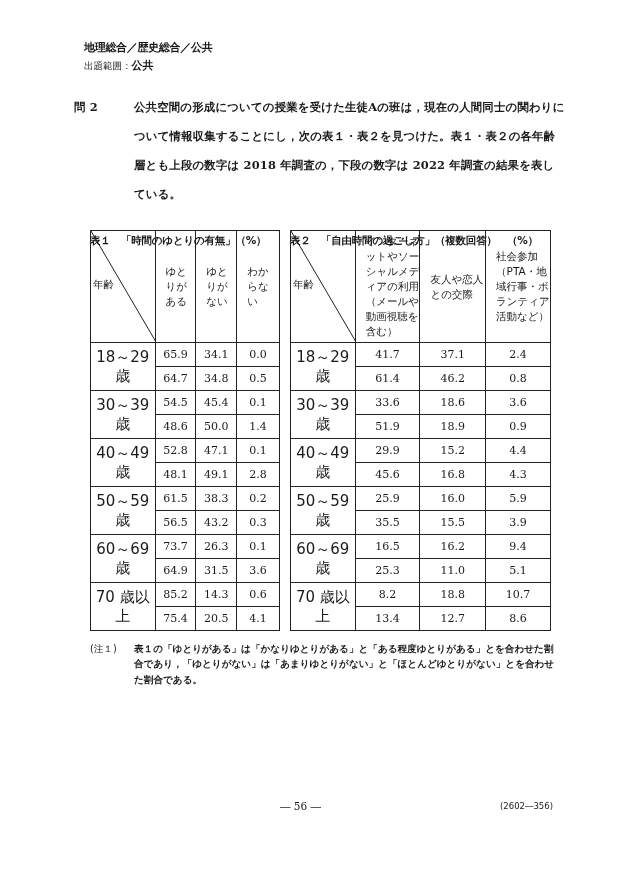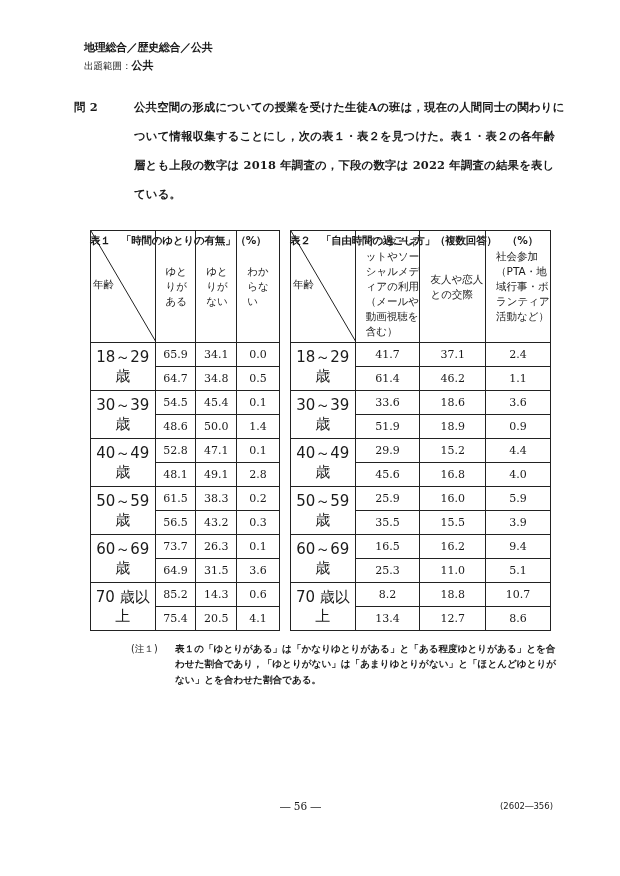--- a/index.html
+++ b/index.html
@@ -20,21 +20,21 @@
   th { vertical-align:middle; font-family:"DejaVu Sans", sans-serif; font-size:10.5px; line-height:15px; text-align:left; padding-left:10px; }
   td.val { height:23px; font-family:"DejaVu Serif", serif; font-size:11px; }
   td.age { font-family:"DejaVu Sans", sans-serif; font-size:15px; }
   .t1 { left:90px; top:230px; width:190px; }
   .t2 { left:290px; top:230px; width:261px; }
   .diag { position:relative; height:111px; }
   .diag svg { position:absolute; left:0; top:0; }
   .diag span { position:absolute; left:2px; top:46px; font-family:"DejaVu Sans", sans-serif; font-size:10.5px; }
   td.upper { border-bottom:1px dotted #444; }
   .notes { left:90px; top:641px; width:470px; font-family:"DejaVu Sans", sans-serif; font-size:9.6px; line-height:15.3px; }
-  .note { display:flex;margin-left:41px; }
+  .note { display:flex; }
   .note .lbl { flex:0 0 44px; }
   .note .txt { flex:1; font-weight:bold; }
   .footer-page { left:280px; top:800px; font-size:10.5px; font-family:"DejaVu Serif", serif; }
   .footer-code { left:500px; top:801px; font-size:8.5px; font-family:"DejaVu Sans", sans-serif; }
 </style>
 </head>
 <body>
 
 <div class="abs subject">地理総合／歴史総合／公共</div>
 <div class="abs scope">
@@ -165,21 +165,21 @@
   <tbody id="t2body">
       <tr>
         <td rowspan="2" class="age">18～29 歳</td>
         <td class="val upper">41.7</td>
         <td class="val upper">37.1</td>
         <td class="val upper">2.4</td>
       </tr>
       <tr>
         <td class="val">61.4</td>
         <td class="val">46.2</td>
-        <td class="val">1.1</td>
+        <td class="val">0.8</td>
       </tr>
       <tr>
         <td rowspan="2" class="age">30～39 歳</td>
         <td class="val upper">33.6</td>
         <td class="val upper">18.6</td>
         <td class="val upper">3.6</td>
       </tr>
       <tr>
         <td class="val">51.9</td>
         <td class="val">18.9</td>
@@ -187,21 +187,21 @@
       </tr>
       <tr>
         <td rowspan="2" class="age">40～49 歳</td>
         <td class="val upper">29.9</td>
         <td class="val upper">15.2</td>
         <td class="val upper">4.4</td>
       </tr>
       <tr>
         <td class="val">45.6</td>
         <td class="val">16.8</td>
-        <td class="val">4.0</td>
+        <td class="val">4.3</td>
       </tr>
       <tr>
         <td rowspan="2" class="age">50～59 歳</td>
         <td class="val upper">25.9</td>
         <td class="val upper">16.0</td>
         <td class="val upper">5.9</td>
       </tr>
       <tr>
         <td class="val">35.5</td>
         <td class="val">15.5</td>

